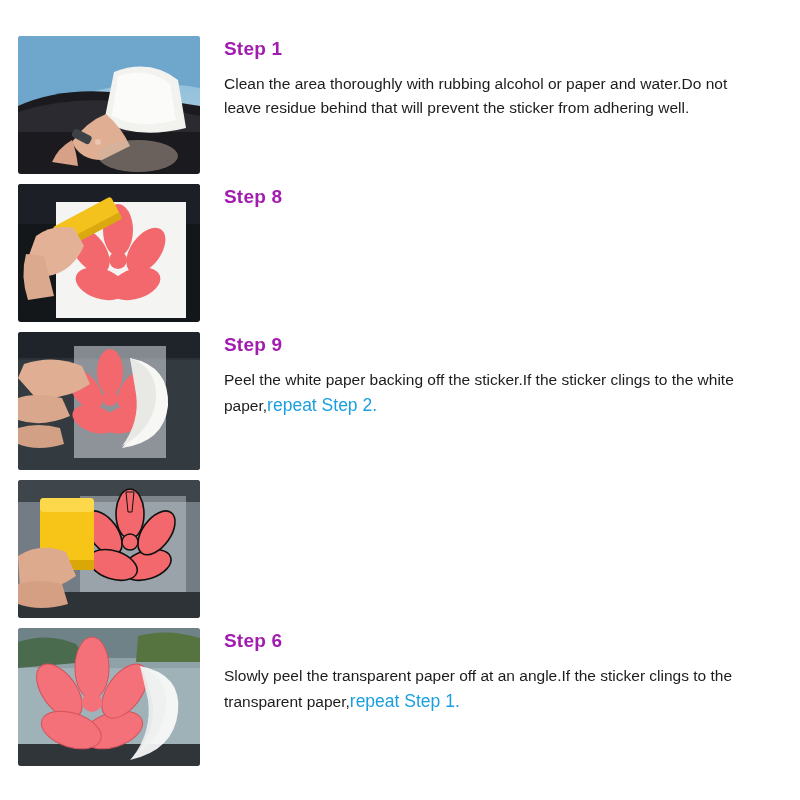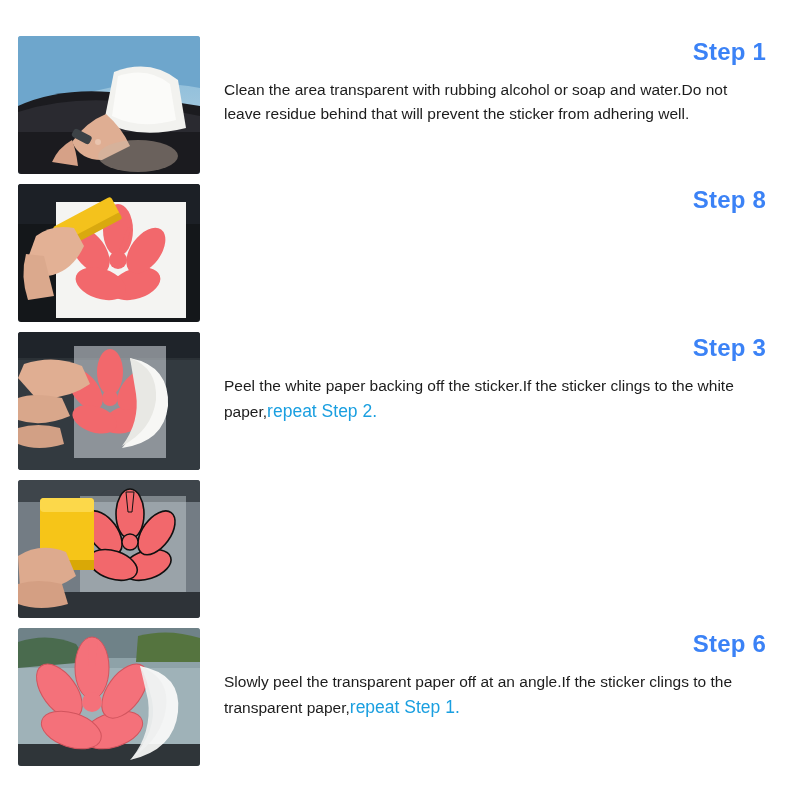--- a/index.html
+++ b/index.html
@@ -36,26 +36,25 @@
     position: relative;
     background: #cfd6dc;
   }
   .thumb svg { display: block; width: 182px; height: 138px; }
   .step-text {
     flex: 1 1 auto;
     padding-left: 24px;
     padding-top: 2px;
   }
   .step-title {
-    font-size: 24px;
+    font-size: 19px;
     font-weight: bold;
-    color: #3b82f6;
+    color: #a21caf;
     margin: 0 0 12px 0;
     letter-spacing: 0.2px;
-    text-align: right;
   }
   .step-body {
     font-size: 15.5px;
     line-height: 1.52;
     color: #1c1c1c;
     margin: 0;
   }
   .highlight {
     color: #1a9fe0;
     font-weight: normal;
@@ -84,21 +83,21 @@
         <path d="M100 40 Q130 30 152 48 L158 84 Q122 94 94 80 Z" fill="#fbfbf9"></path>
         <path d="M88 78 Q68 86 54 106 Q62 124 84 124 L112 110 Q104 92 88 78 Z" fill="#dfae93"></path>
         <path d="M54 104 Q40 112 34 126 L60 130 Q58 114 54 104 Z" fill="#d6a187"></path>
         <rect x="54" y="96" width="20" height="9" rx="3" fill="#3c4246" transform="rotate(28 64 100)"></rect>
         <circle cx="80" cy="106" r="3" fill="#e9c4ae"></circle>
         <ellipse cx="120" cy="120" rx="40" ry="16" fill="#cbb9a6" opacity="0.45"></ellipse>
       </svg>
     </div>
     <div class="step-text">
       <div class="step-title">Step 1</div>
-      <p class="step-body"><span>Clean the area transparent with rubbing alcohol or soap and water.Do not leave residue behind that will prevent the sticker from adhering well.</span></p>
+      <p class="step-body"><span>Clean the area thoroughly with rubbing alcohol or paper and water.Do not leave residue behind that will prevent the sticker from adhering well.</span></p>
     </div>
   </div>
 
   <div class="step-row">
     <div class="thumb">
       <svg viewBox="0 0 182 138" xmlns="http://www.w3.org/2000/svg">
         <rect width="182" height="138" fill="#14171a"></rect>
         <rect x="0" y="0" width="182" height="40" fill="#1c2026"></rect>
         <rect x="38" y="18" width="130" height="116" fill="#f4f4f2"></rect>
         <g transform="translate(100,76)">
@@ -143,21 +142,21 @@
           <circle cx="0" cy="0" r="8" fill="#f2686c"></circle>
         </g>
         <path d="M112 26 Q152 34 150 74 Q146 110 104 116 Q126 92 120 62 Q116 40 112 26 Z" fill="#f7f7f5"></path>
         <path d="M112 26 Q140 36 138 68 Q134 98 104 114 Q122 90 118 62 Z" fill="#e8e8e4"></path>
         <path d="M6 32 Q36 22 64 34 L72 52 Q46 70 16 64 L0 46 Z" fill="#e0ae92"></path>
         <path d="M0 66 Q16 60 44 66 L52 84 Q24 96 0 88 Z" fill="#d9a78b"></path>
         <path d="M0 96 Q20 90 42 96 L46 112 Q20 120 0 112 Z" fill="#d2a085"></path>
       </svg>
     </div>
     <div class="step-text">
-      <div class="step-title">Step 3</div>
+      <div class="step-title">Step 9</div>
       <p class="step-body"><span>Peel the white paper backing off the sticker.If the sticker clings to the white paper,</span><span class="highlight">repeat Step 2.</span></p>
     </div>
   </div>
 
   <div class="step-row">
     <div class="thumb">
       <svg viewBox="0 0 182 138" xmlns="http://www.w3.org/2000/svg">
         <rect width="182" height="138" fill="#5d656c"></rect>
         <rect x="0" y="0" width="182" height="22" fill="#3e454b"></rect>
         <path d="M0 22 H182 V112 H0 Z" fill="#737c84"></path>

